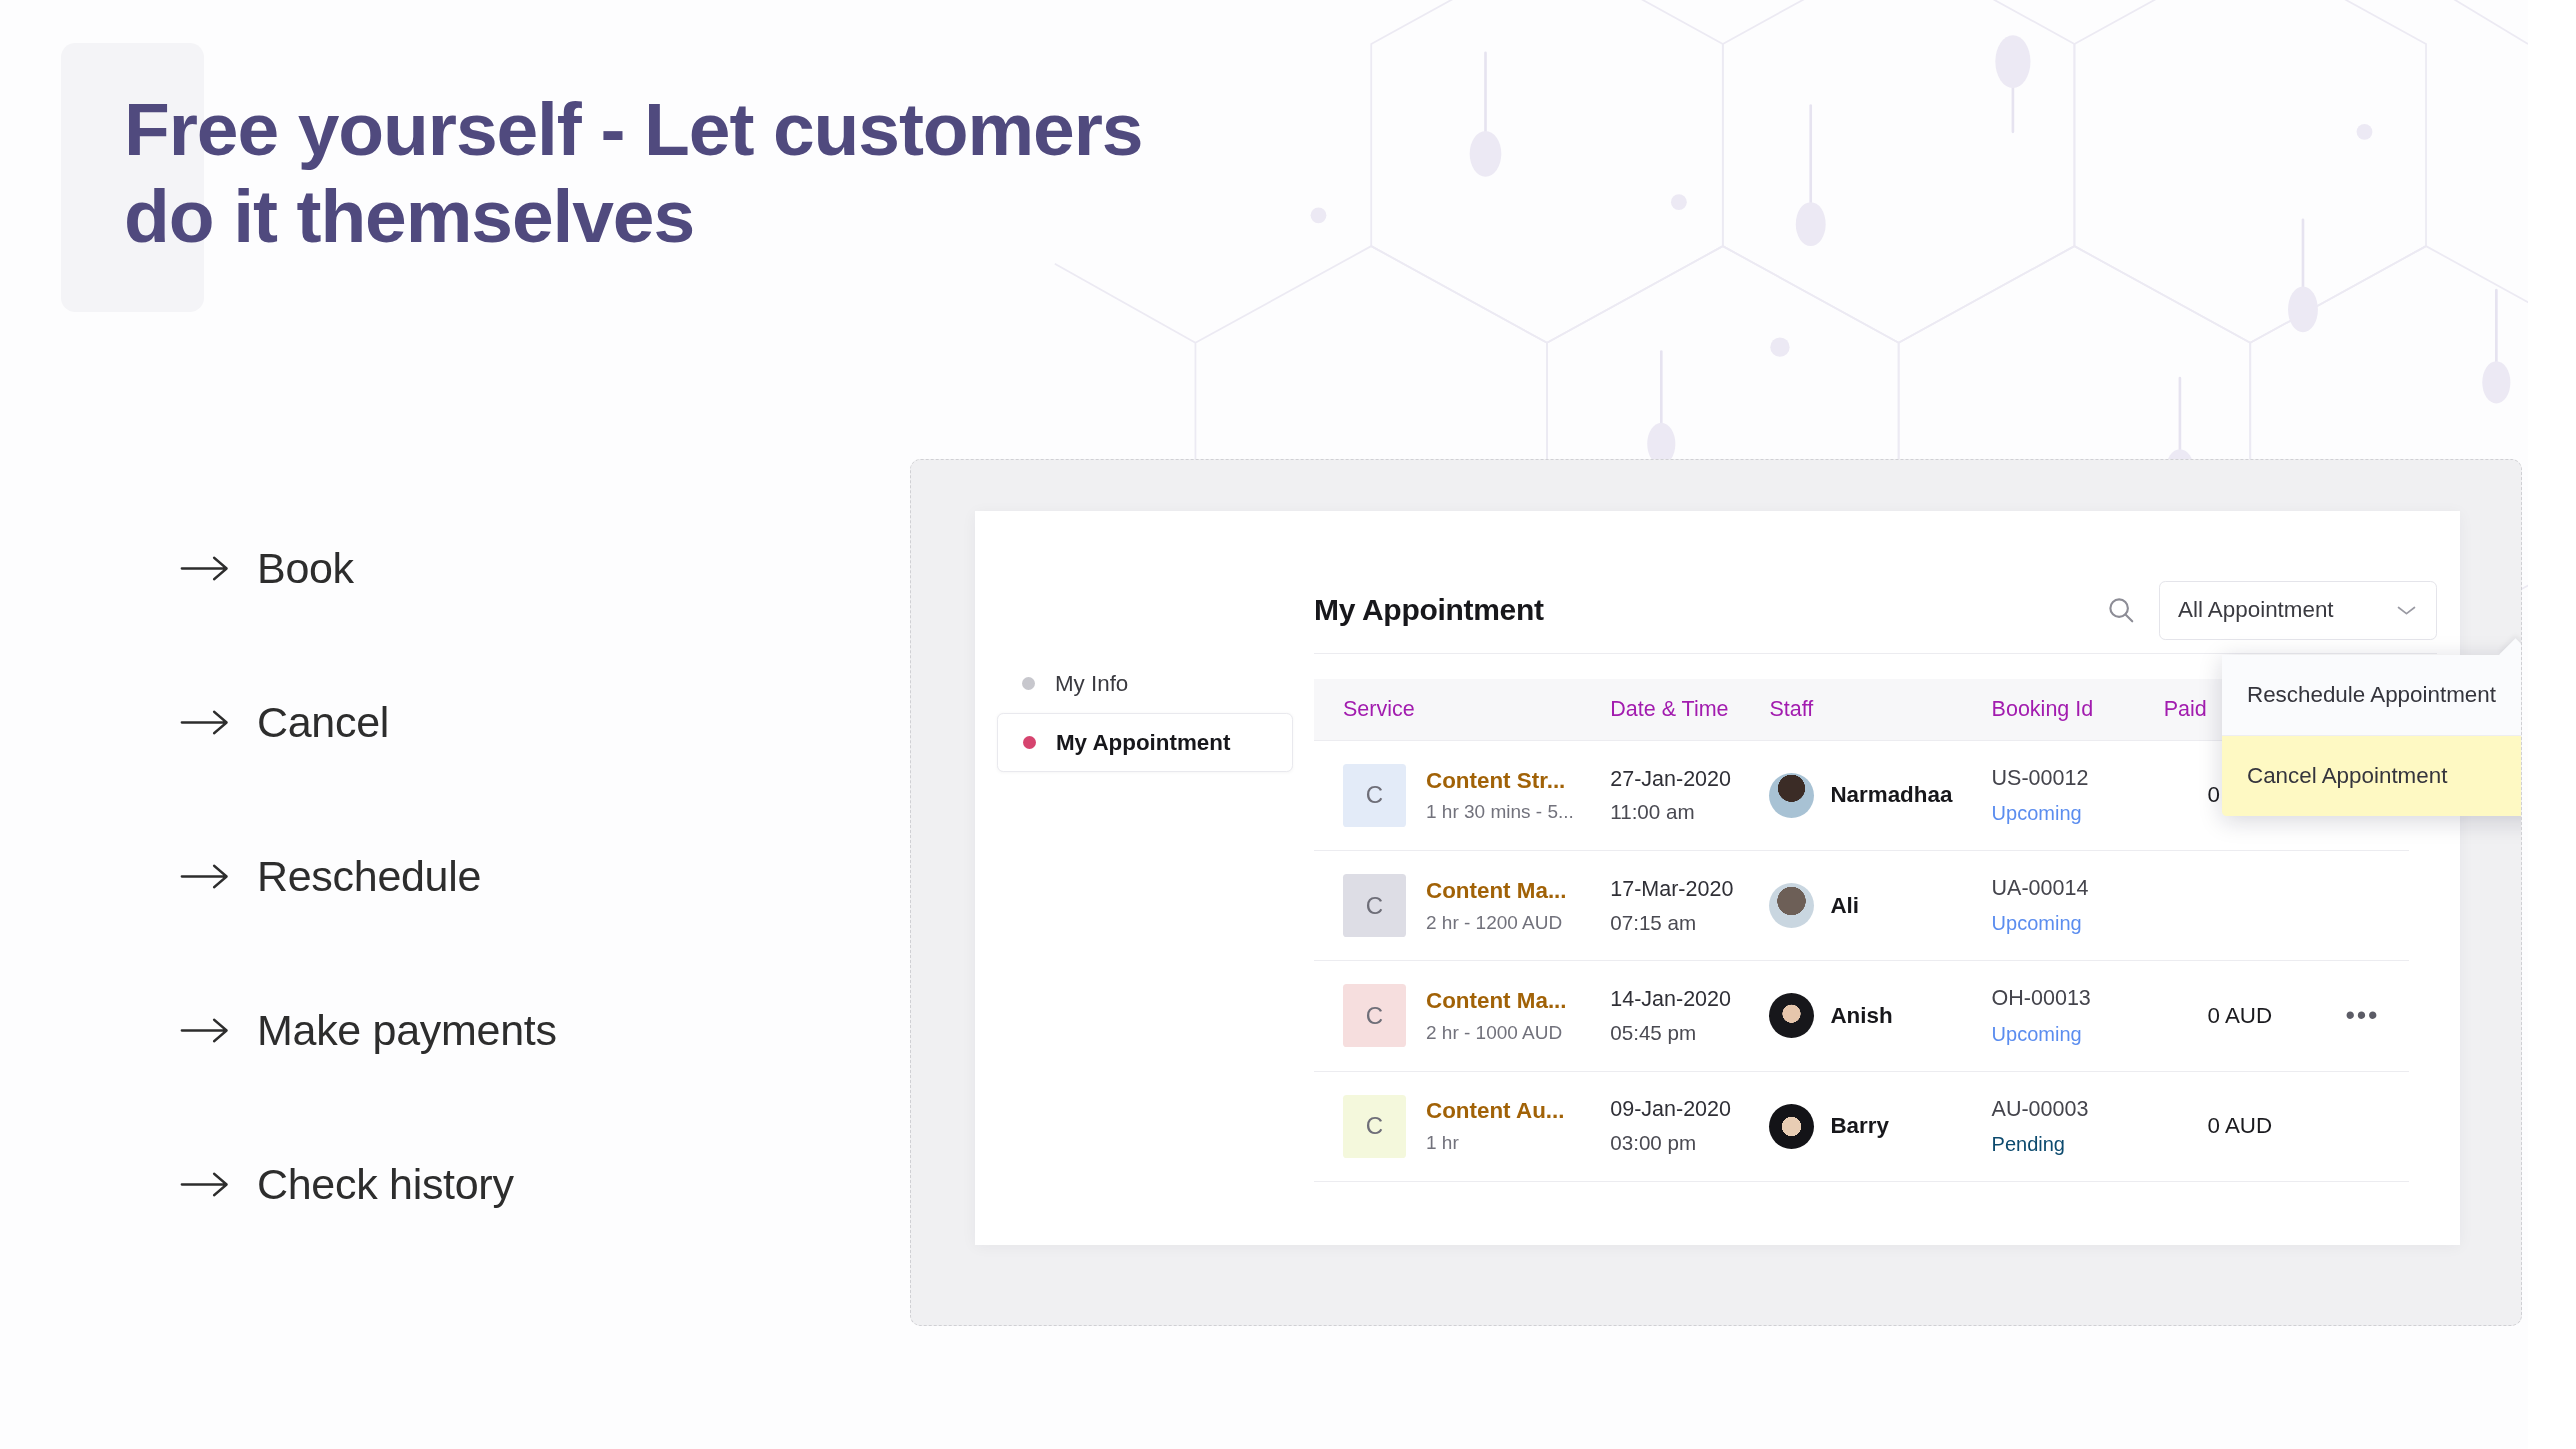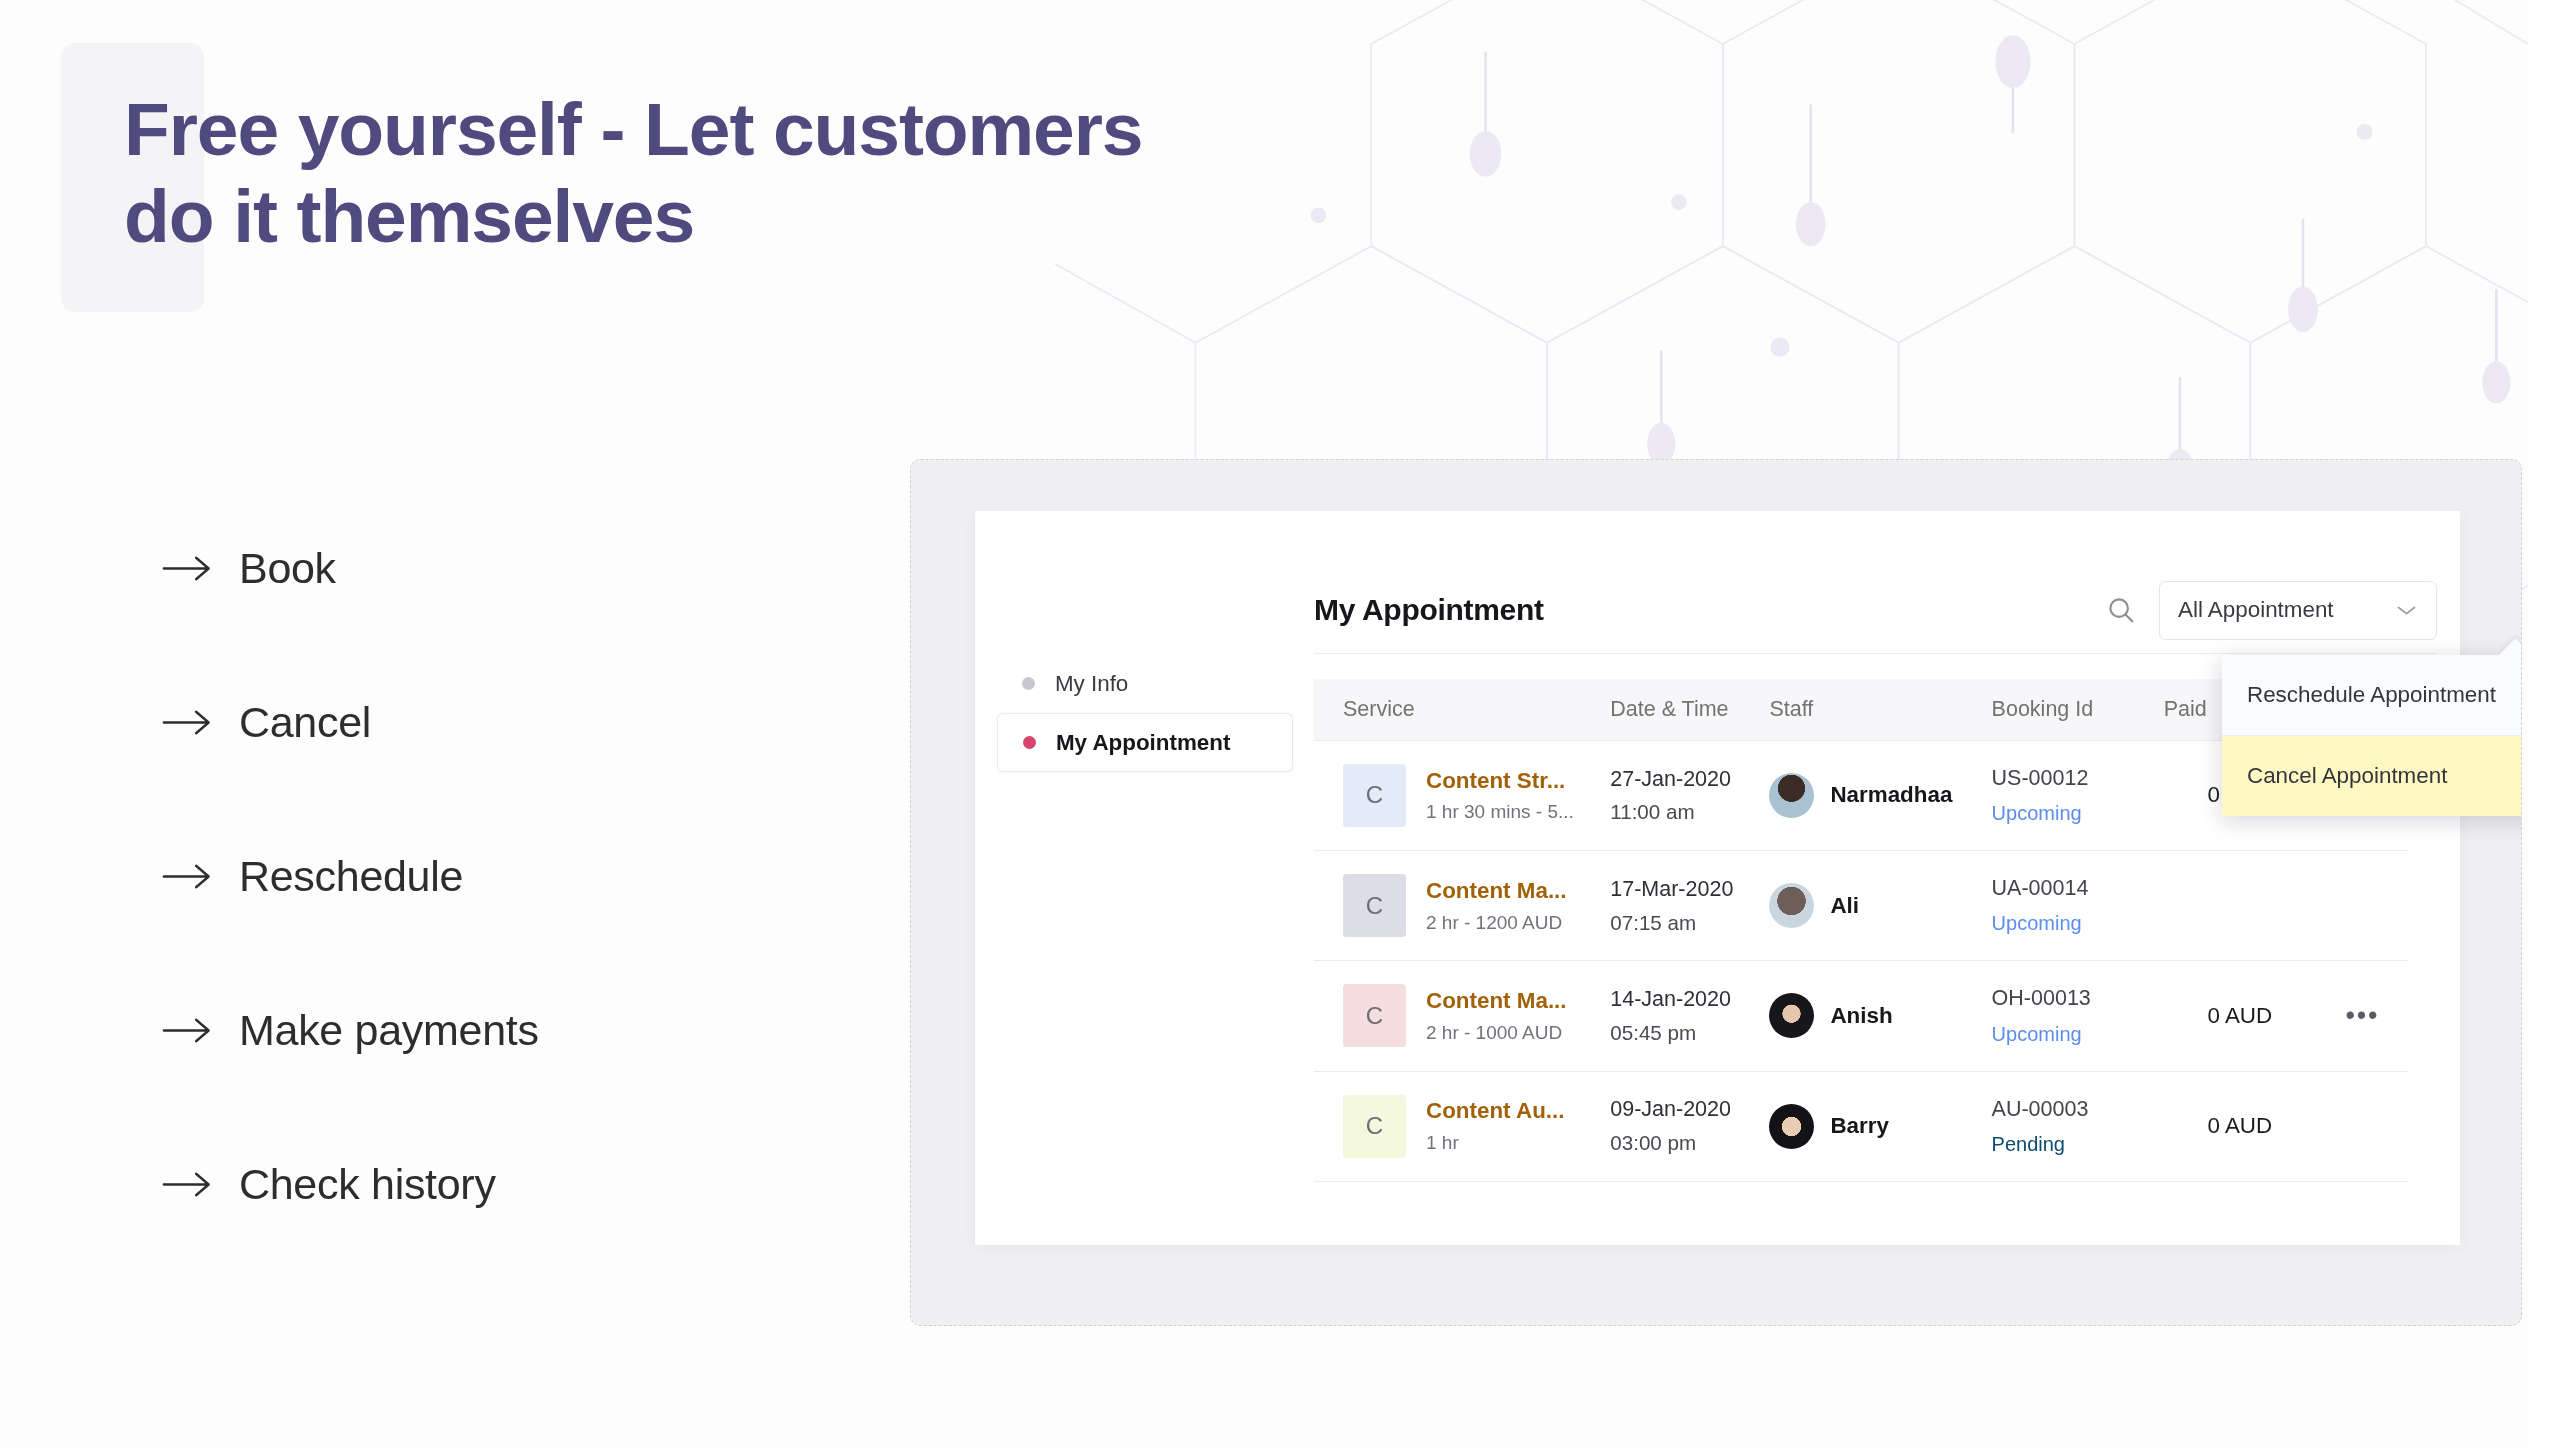--- a/index.html
+++ b/index.html
@@ -17,21 +17,21 @@
     position:absolute; left:61px; top:43px; width:143px; height:269px;
     background:#f4f4f7; border-radius:14.3px;
   }
 
   
   .headline {
     position:absolute; left:124px; top:86px; width:1684px;
     font-size:75px; line-height:1.16; font-weight:700;
     color:#504a7e; letter-spacing:-1.1px;
   }
-  .bullets { position:absolute; left:162px; top:491px; }
+  .bullets { position:absolute; left:180px; top:491px; }
   .bullet { display:flex; align-items:center; height:154px; }
   .bullet-arrow {
     width:77px; flex:0 0 77px; color:#2d2d2d;
     font-size:36px; line-height:1;
   }
   .bullet-arrow svg { display:block; }
   .bullet-label { font-size:43px; color:#2d2d2d; font-weight:400; letter-spacing:-0.3px; }
 
   
   .app-frame {
@@ -94,21 +94,21 @@
   .filter-select {
     width:278px; height:59px; border:0.9px solid #e4e4ea; border-radius:6.3px; background:#fff;
     display:flex; align-items:center; padding:0 18px; font-size:22.4px; color:#3a3a40; cursor:pointer;
   }
   .filter-select .chev { margin-left:auto; color:#9a9aa3; }
 
   .divider { height:0.9px; background:#ececf0; margin-right:23px; }
 
   table.appts { width:1095px; border-collapse:collapse; margin-top:25px; }
   table.appts thead th {
-    text-align:left; font-size:21.5px; font-weight:400; color:#737373;
+    text-align:left; font-size:21.5px; font-weight:400; color:#a21caf;
     background:#f7f7f9; padding:18px 0 18px 0; border-bottom:0.9px solid #ececf0;
   }
   table.appts thead th:first-child { padding-left:29px; }
   table.appts tbody td { padding:23px 0; border-bottom:0.9px solid #ececf0; vertical-align:middle; }
   table.appts tbody td:first-child { padding-left:29px; }
   .col-service  { width:296px; }
   .col-datetime { width:159px; }
   .col-staff    { width:222px; }
   .col-booking  { width:172px; }
   .col-paid     { width:152px; }

